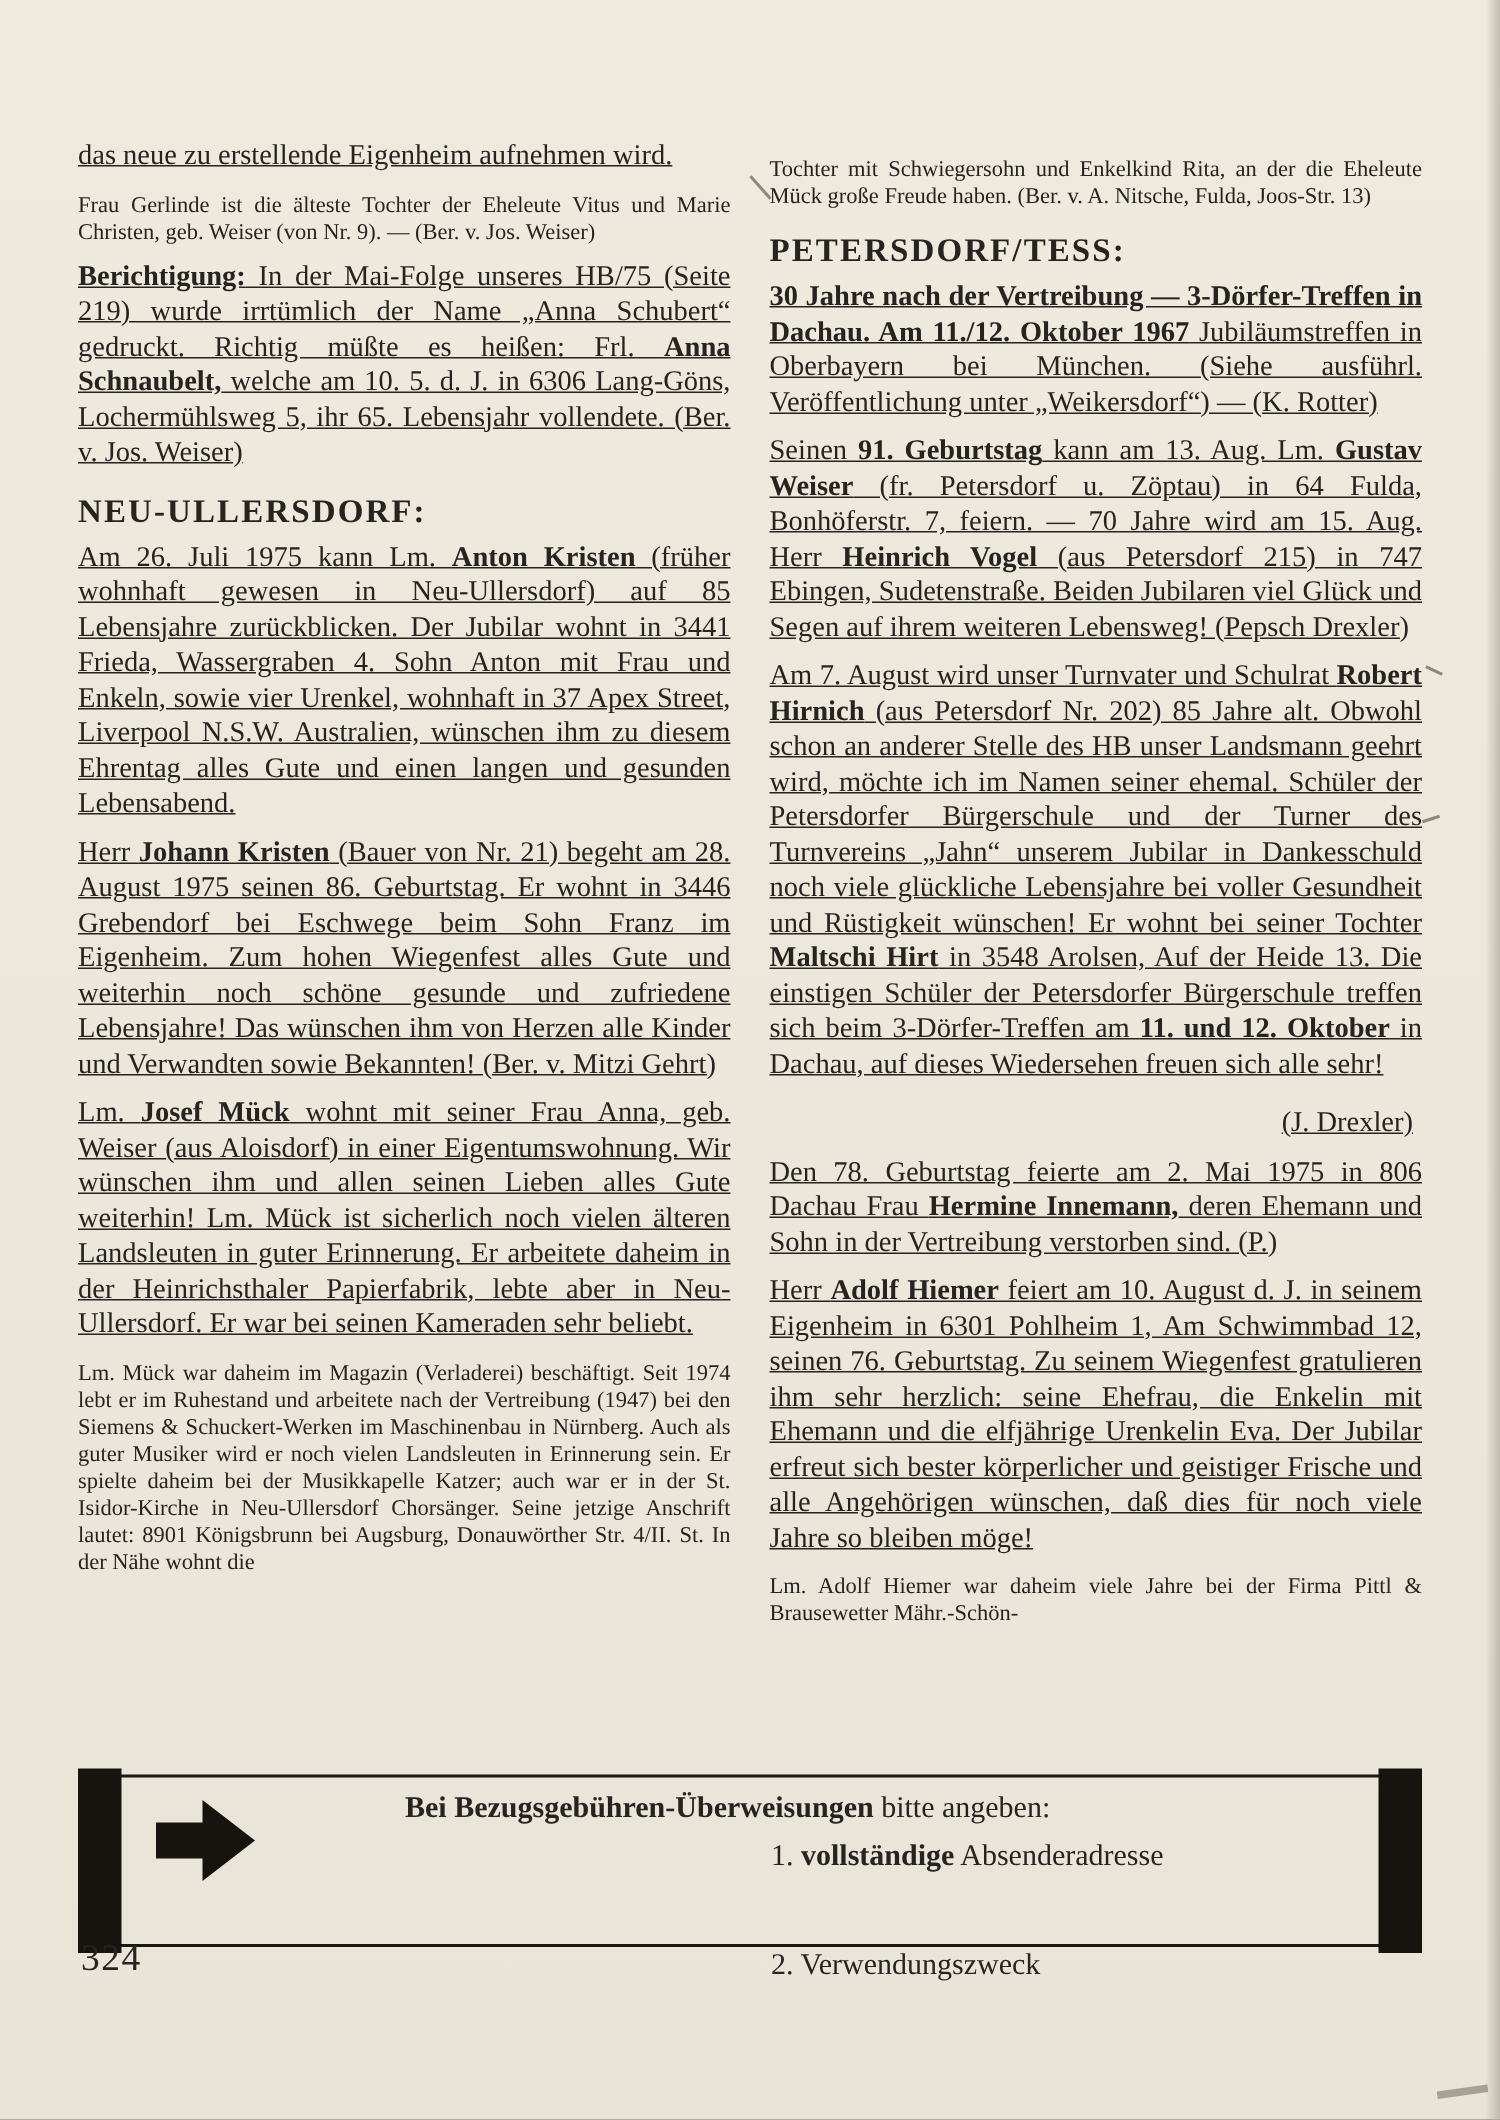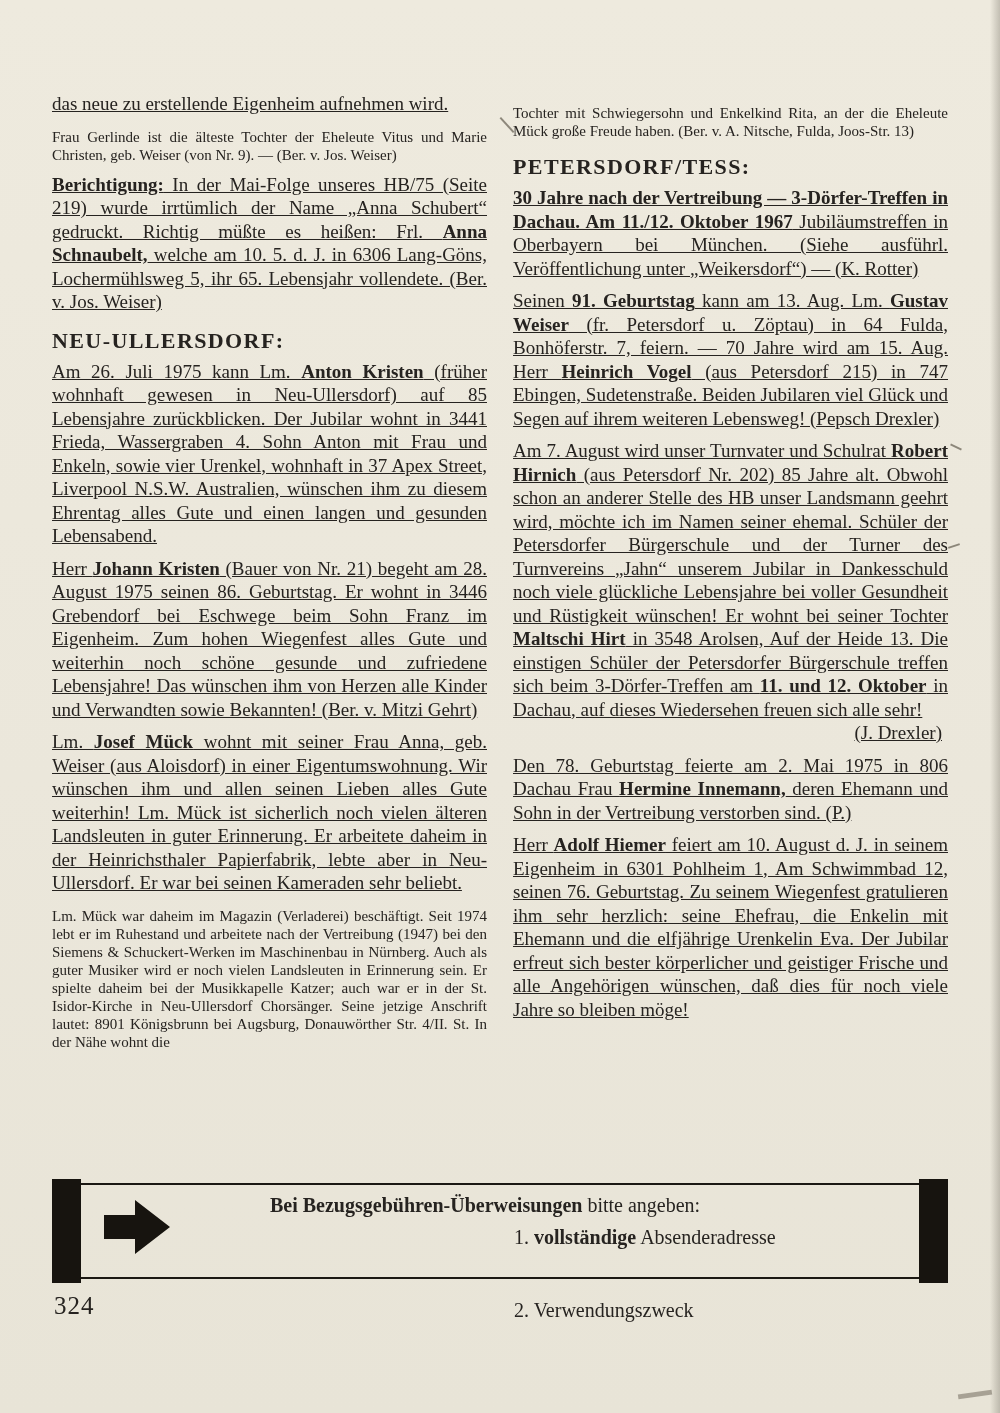--- a/index.html
+++ b/index.html
@@ -47,27 +47,27 @@
   }
   h3.section {
     font-size: 22px;
     line-height: 23px;
     font-weight: bold;
     letter-spacing: 1.4px;
     margin: 15px 0 8px 0;
   }
   .b { font-weight: bold; }
   p.nogap { margin-bottom: 0; }
-  p.sig { text-align: right; margin: 0 6px 9px 0; }
+  p.sig { text-align: right; margin: 16px 6px 9px 0; }
 
   
   .banner {
     position: absolute;
     left: 52px; right: 52px;
-    top: 1183px; height: 96px;
+    top: 1183px; height: 115px;
     border-top: 2px solid #1b1813;
     border-bottom: 2px solid #1b1813;
   }
   .endbar {
     position: absolute; top: -6px; bottom: -6px; width: 29px;
     background: #17140f;
   }
   .endbar.left { left: 0; }
   .endbar.right { right: 0; }
   .arrow-icon {
@@ -117,20 +117,21 @@
 
     <div class="col">
       <p class="small"><span>Tochter mit Schwiegersohn und Enkelkind Rita, an der die Eheleute Mück große Freude haben. (Ber. v. A. Nitsche, Fulda, Joos-Str. 13)</span></p>
       <h3 class="section">PETERSDORF/TESS:</h3>
       <p class="body"><span class="b">30 Jahre nach der Vertreibung — 3-Dörfer-Treffen in Dachau. Am 11./12. Oktober 1967</span><span> Jubiläumstreffen in Oberbayern bei München. (Siehe ausführl. Veröffentlichung unter „Weikersdorf“) — (K. Rotter)</span></p>
       <p class="body"><span>Seinen </span><span class="b">91. Geburtstag</span><span> kann am 13. Aug. Lm. </span><span class="b">Gustav Weiser</span><span> (fr. Petersdorf u. Zöptau) in 64 Fulda, Bonhöferstr. 7, feiern. — 70 Jahre wird am 15. Aug. Herr </span><span class="b">Heinrich Vogel</span><span> (aus Petersdorf 215) in 747 Ebingen, Sudetenstraße. Beiden Jubilaren viel Glück und Segen auf ihrem weiteren Lebensweg! (Pepsch Drexler)</span></p>
       <p class="body nogap"><span>Am 7. August wird unser Turnvater und Schulrat </span><span class="b">Robert Hirnich</span><span> (aus Petersdorf Nr. 202) 85 Jahre alt. Obwohl schon an anderer Stelle des HB unser Landsmann geehrt wird, möchte ich im Namen seiner ehemal. Schüler der Petersdorfer Bürgerschule und der Turner des Turnvereins „Jahn“ unserem Jubilar in Dankesschuld noch viele glückliche Lebensjahre bei voller Gesundheit und Rüstigkeit wünschen! Er wohnt bei seiner Tochter </span><span class="b">Maltschi Hirt</span><span> in 3548 Arolsen, Auf der Heide 13. Die einstigen Schüler der Petersdorfer Bürgerschule treffen sich beim 3-Dörfer-Treffen am </span><span class="b">11. und 12. Oktober</span><span> in Dachau, auf dieses Wiedersehen freuen sich alle sehr!</span></p>
       <p class="body sig">(J. Drexler)</p>
       <p class="body"><span>Den 78. Geburtstag feierte am 2. Mai 1975 in 806 Dachau Frau </span><span class="b">Hermine Innemann,</span><span> deren Ehemann und Sohn in der Vertreibung verstorben sind. (P.)</span></p>
       <p class="body"><span>Herr </span><span class="b">Adolf Hiemer</span><span> feiert am 10. August d. J. in seinem Eigenheim in 6301 Pohlheim 1, Am Schwimmbad 12, seinen 76. Geburtstag. Zu seinem Wiegenfest gratulieren ihm sehr herzlich: seine Ehefrau, die Enkelin mit Ehemann und die elfjährige Urenkelin Eva. Der Jubilar erfreut sich bester körperlicher und geistiger Frische und alle Angehörigen wünschen, daß dies für noch viele Jahre so bleiben möge!</span></p>
+      <p class="small"><span>Lm. Adolf Hiemer war daheim viele Jahre bei der Firma Pittl &amp; Brausewetter Mähr.-Schön-</span></p>
     </div>
 
   </div>
 
   <div class="banner">
     <div class="endbar left"></div>
     <div class="endbar right"></div>
     <svg class="arrow-icon" viewBox="0 0 66 58" aria-hidden="true">
       <polygon points="0,17 31,17 31,2 66,29 31,56 31,41 0,41"></polygon>
     </svg>

